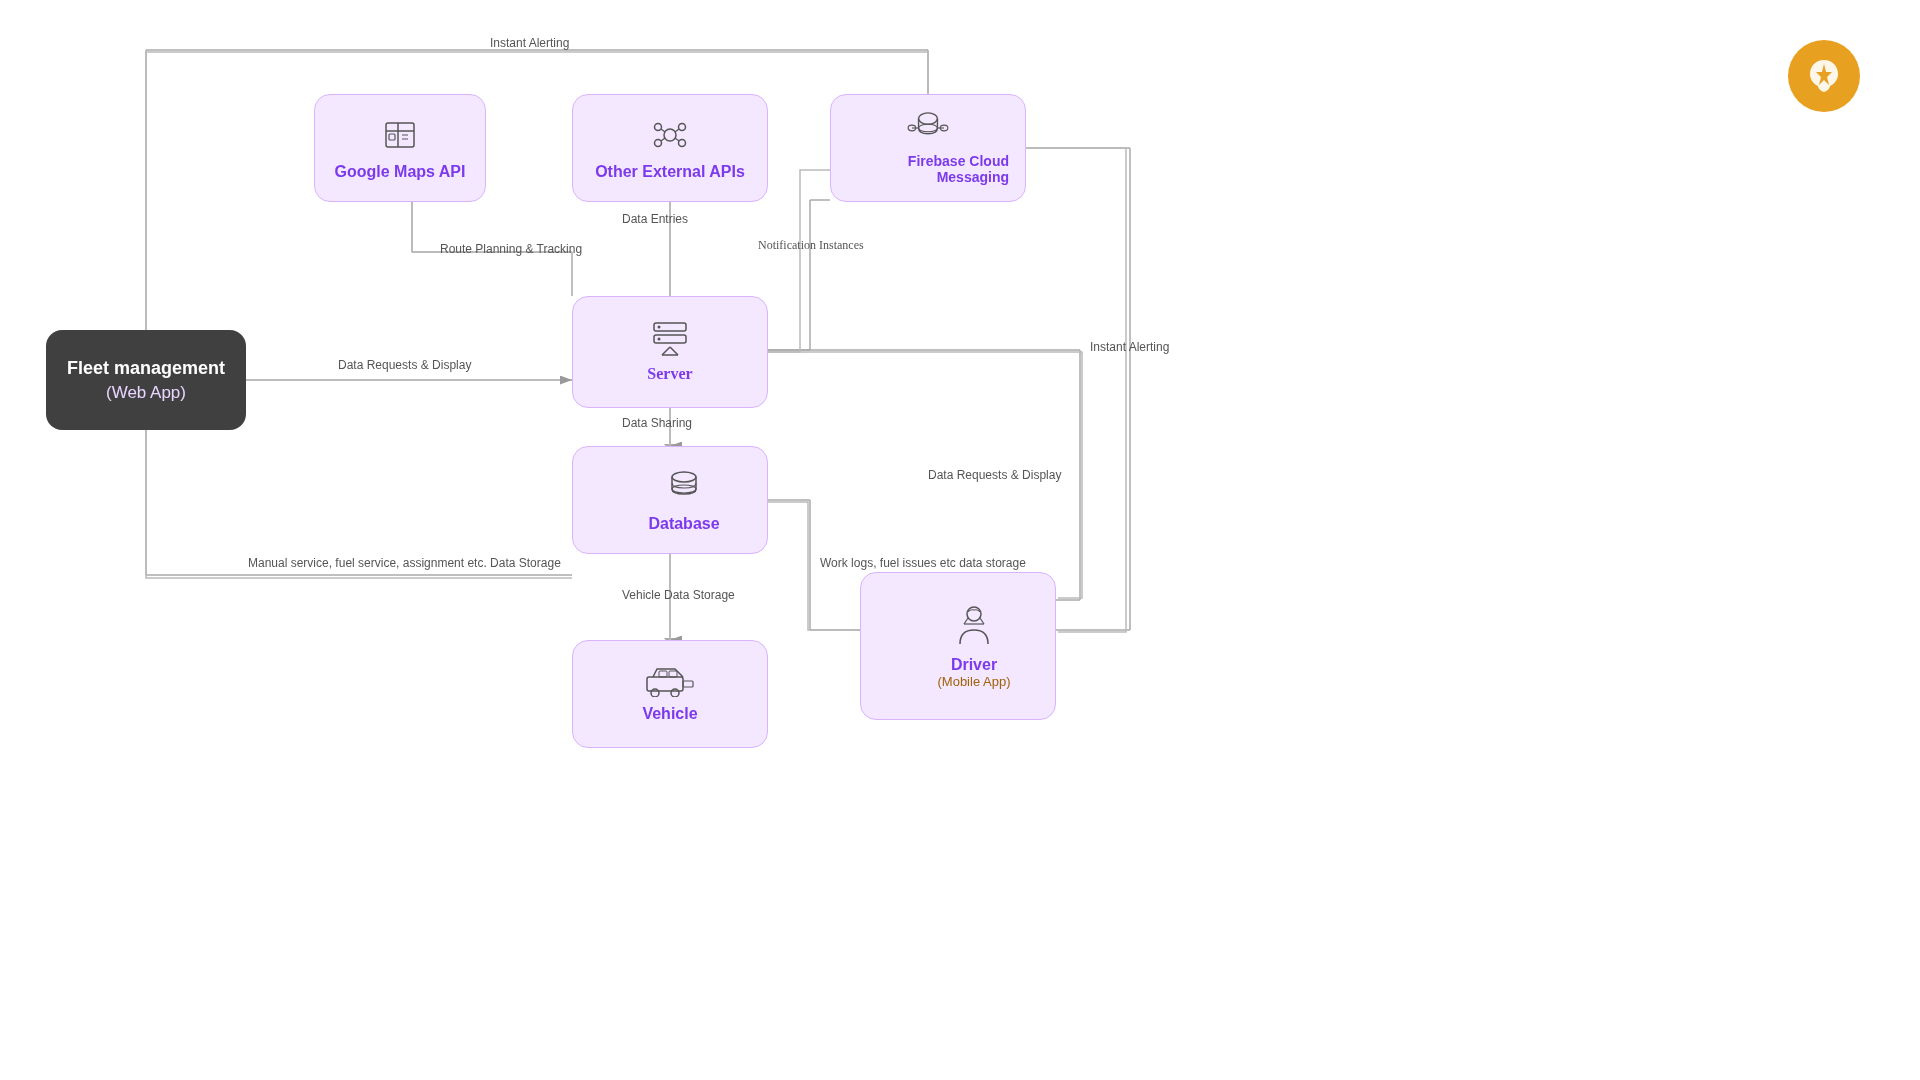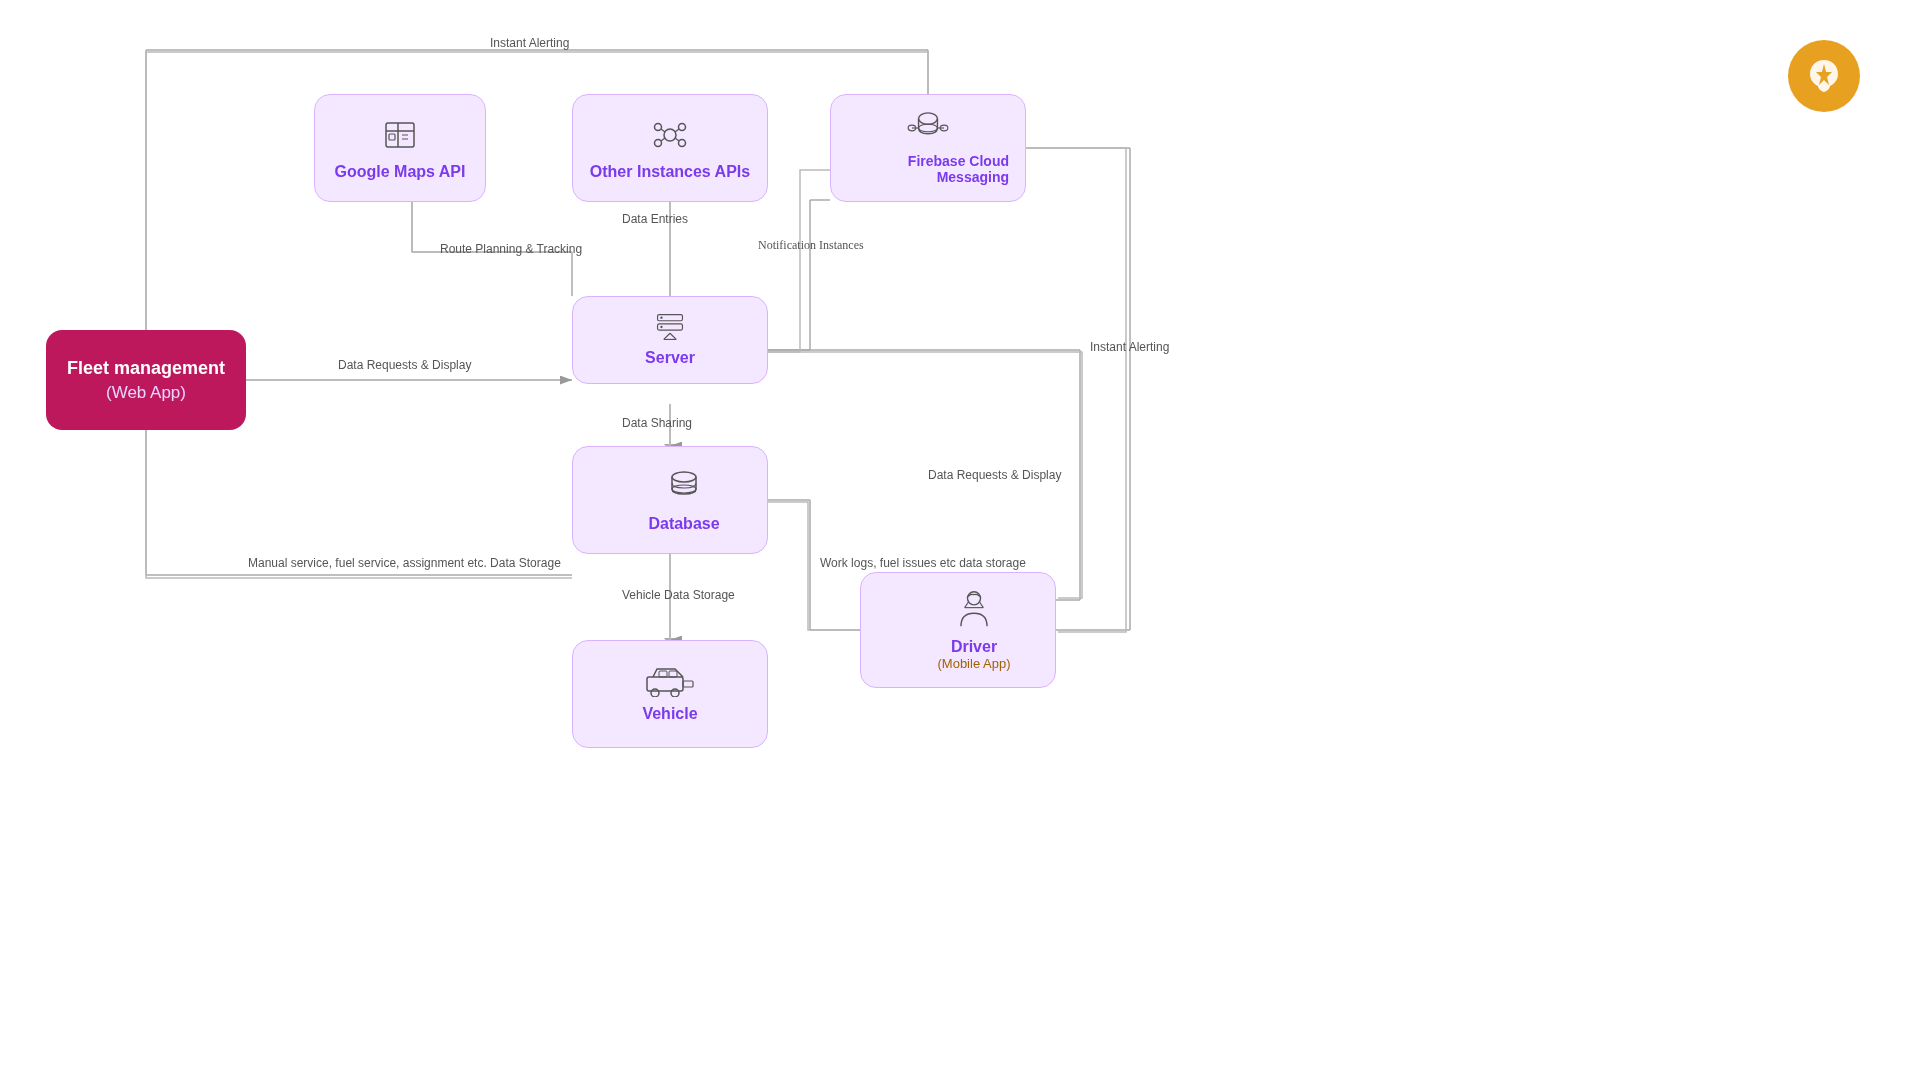--- a/index.html
+++ b/index.html
@@ -41,21 +41,21 @@
       justify-content: center;
       text-align: center;
       padding: 16px;
     }
 
     .node-fleet {
       left: 46px;
       top: 330px;
       width: 200px;
       height: 100px;
-      background: #be185d;
+      background: #404040;
       color: white;
     }
     .node-fleet .node-title {
       font-size: 18px;
       font-weight: 700;
       color: white;
     }
     .node-fleet .node-sub {
       font-size: 17px;
       color: #e9d5ff;
@@ -88,40 +88,41 @@
     .node-firebase {
       left: 830px;
       top: 94px;
       width: 196px;
       height: 108px;
     }
     .node-server {
       left: 572px;
       top: 296px;
       width: 196px;
-      height: 88px;
+      height: 112px;
+      font-family: Liberation Serif, serif;
     }
     .node-database {
       left: 572px;
       top: 446px;
       width: 196px;
       height: 108px;
       padding-left: 44px;
     }
     .node-vehicle {
       left: 572px;
       top: 640px;
       width: 196px;
       height: 108px;
     }
     .node-driver {
       left: 860px;
       top: 572px;
       width: 196px;
-      height: 116px;
+      height: 148px;
       padding-left: 48px;
     }
 
     
     .lines-svg {
       position: absolute;
       top: 0;
       left: 0;
       width: 1920px;
       height: 1080px;
@@ -262,21 +263,21 @@
     <circle cx="20" cy="20" r="6" stroke="#555" stroke-width="1.5"></circle>
     <circle cx="8" cy="12" r="3.5" stroke="#555" stroke-width="1.5"></circle>
     <circle cx="32" cy="12" r="3.5" stroke="#555" stroke-width="1.5"></circle>
     <circle cx="8" cy="28" r="3.5" stroke="#555" stroke-width="1.5"></circle>
     <circle cx="32" cy="28" r="3.5" stroke="#555" stroke-width="1.5"></circle>
     <line x1="11" y1="14" x2="15" y2="17" stroke="#555" stroke-width="1.2"></line>
     <line x1="29" y1="14" x2="25" y2="17" stroke="#555" stroke-width="1.2"></line>
     <line x1="11" y1="26" x2="15" y2="23" stroke="#555" stroke-width="1.2"></line>
     <line x1="29" y1="26" x2="25" y2="23" stroke="#555" stroke-width="1.2"></line>
   </svg>
-  <div class="node-title-purple">Other Instances APIs</div>
+  <div class="node-title-purple">Other External APIs</div>
 </div>
 
 <div class="node node-light node-firebase">
   <svg width="46" height="36" viewBox="0 0 46 36" fill="none">
     <ellipse cx="23" cy="8" rx="10" ry="6" stroke="#555" stroke-width="1.5" fill="none"></ellipse>
     <path d="M13 8 L13 18 Q13 24 23 24 Q33 24 33 18 L33 8" stroke="#555" stroke-width="1.5" fill="none"></path>
     <ellipse cx="23" cy="18" rx="10" ry="4" stroke="#555" stroke-width="1.2" fill="none"></ellipse>
     <line x1="6" y1="18" x2="13" y2="18" stroke="#555" stroke-width="1.2"></line>
     <line x1="33" y1="18" x2="40" y2="18" stroke="#555" stroke-width="1.2"></line>
     <ellipse cx="6" cy="18" rx="4" ry="3" stroke="#555" stroke-width="1.2" fill="none"></ellipse>

